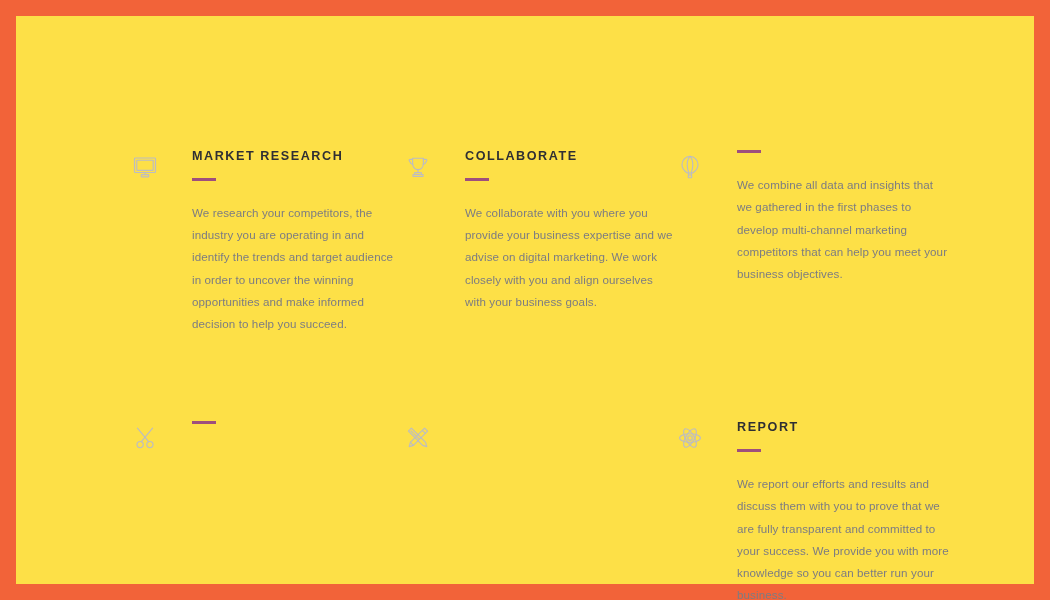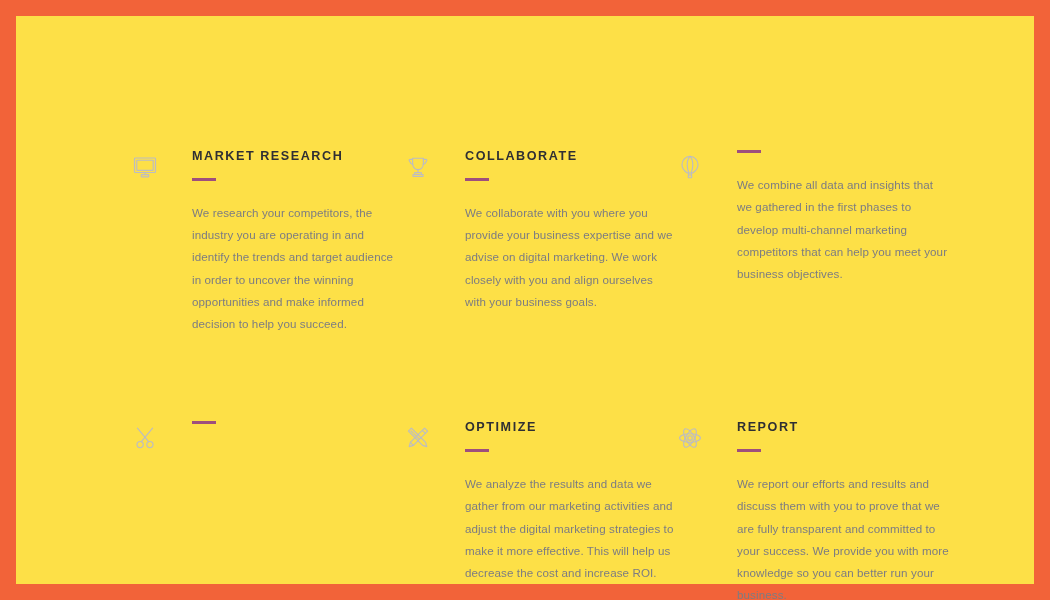--- a/index.html
+++ b/index.html
@@ -163,25 +163,20 @@
         <svg viewBox="0 0 26 26" aria-hidden="true">
           <path d="M19.6 3.2 L22.6 6.2 L8.4 20.4 L4.2 21.6 L5.4 17.4 Z"></path>
           <path d="M17.4 5.4 L20.4 8.4"></path>
           <path d="M5.4 17.4 L8.4 20.4"></path>
           <path d="M6.4 3.2 L3.4 6.2 L17.6 20.4 L21.8 21.6 L20.6 17.4 Z"></path>
           <path d="M6.0 6.0 L8.2 8.2"></path>
           <path d="M9.0 9.0 L11.2 11.2"></path>
           <path d="M12.0 12.0 L14.2 14.2"></path>
         </svg>
       </span>
-      <div class="body-col">
-        <h3 class="svc-title">OPTIMIZE</h3>
-        <div class="rule"></div>
-        <p class="svc-text">We analyze the results and data we gather from our marketing activities and adjust the digital marketing strategies to make it more effective. This will help us decrease the cost and increase ROI.</p>
-      </div>
     </div>
 
     <div class="service">
       <span class="icon-wrap">
         <svg viewBox="0 0 26 26" aria-hidden="true">
           <circle cx="13" cy="13" r="2.3"></circle>
           <ellipse cx="13" cy="13" rx="10.4" ry="4.3"></ellipse>
           <ellipse cx="13" cy="13" rx="10.4" ry="4.3" transform="rotate(60 13 13)"></ellipse>
           <ellipse cx="13" cy="13" rx="10.4" ry="4.3" transform="rotate(120 13 13)"></ellipse>
         </svg>

